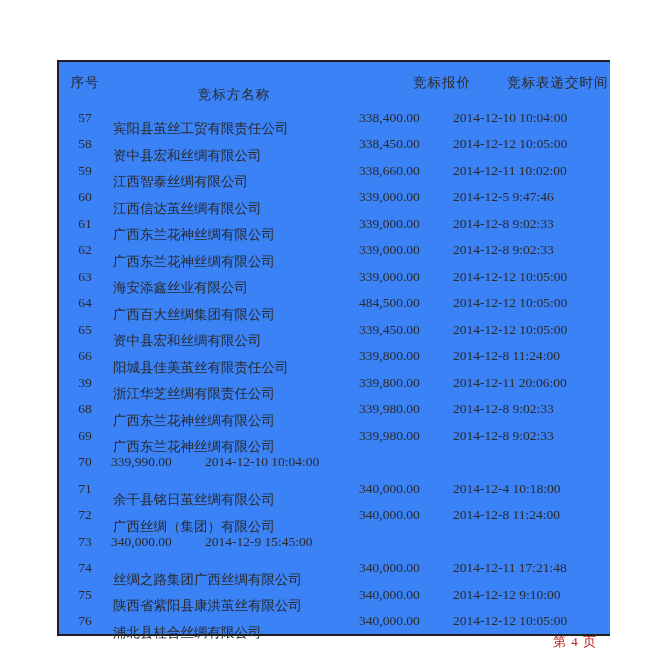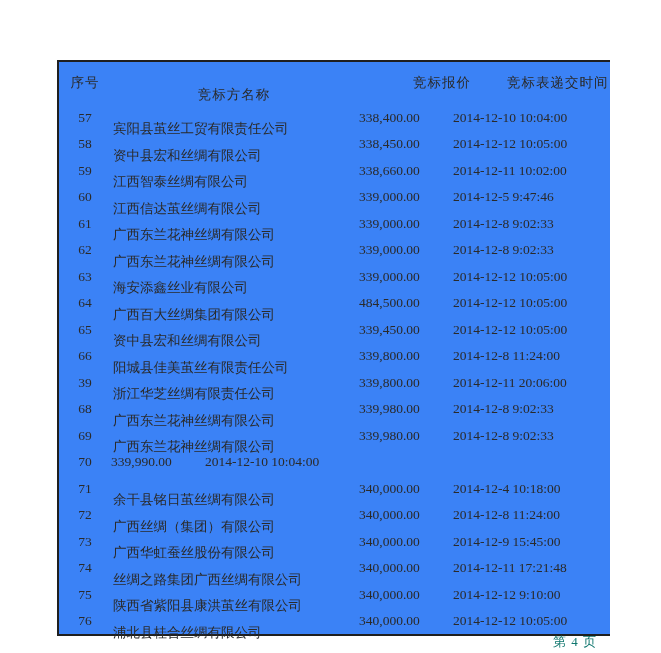--- a/index.html
+++ b/index.html
@@ -32,21 +32,21 @@
   .c-no    { width:52px; text-align:center; flex:0 0 auto; }
   .c-name  { width:246px; text-align:left; padding-left:2px; flex:0 0 auto; overflow:visible;margin-top:23px; }
   .row.header .c-name { text-align:center; padding-left:0; padding-right:56px; }
   .c-price { width:94px; text-align:left; flex:0 0 auto; }
   .c-time  { flex:1 1 auto; text-align:left; }
   .page-footer {
     position:absolute;
     top:633px; right:64px;
     font-size:13px;
     letter-spacing:1px;
-    color:#0f766e;
+    color:#b91c1c;
   }
 </style>
 </head>
 <body>
 
 <div class="page">
   <div class="bid-table">
     <div class="row header">
       <span class="c-no">序号</span>
       <span class="c-name">竞标方名称</span>
@@ -144,21 +144,20 @@
           <span class="c-time">2014-12-4 10:18:00</span>
         </div>
         <div class="row data">
           <span class="c-no">72</span>
           <span class="c-name">广西丝绸（集团）有限公司</span>
           <span class="c-price">340,000.00</span>
           <span class="c-time">2014-12-8 11:24:00</span>
         </div>
         <div class="row data">
           <span class="c-no">73</span>
-          <span class="c-name">广西华虹蚕丝股份有限公司</span>
           <span class="c-price">340,000.00</span>
           <span class="c-time">2014-12-9 15:45:00</span>
         </div>
         <div class="row data">
           <span class="c-no">74</span>
           <span class="c-name">丝绸之路集团广西丝绸有限公司</span>
           <span class="c-price">340,000.00</span>
           <span class="c-time">2014-12-11 17:21:48</span>
         </div>
         <div class="row data">

